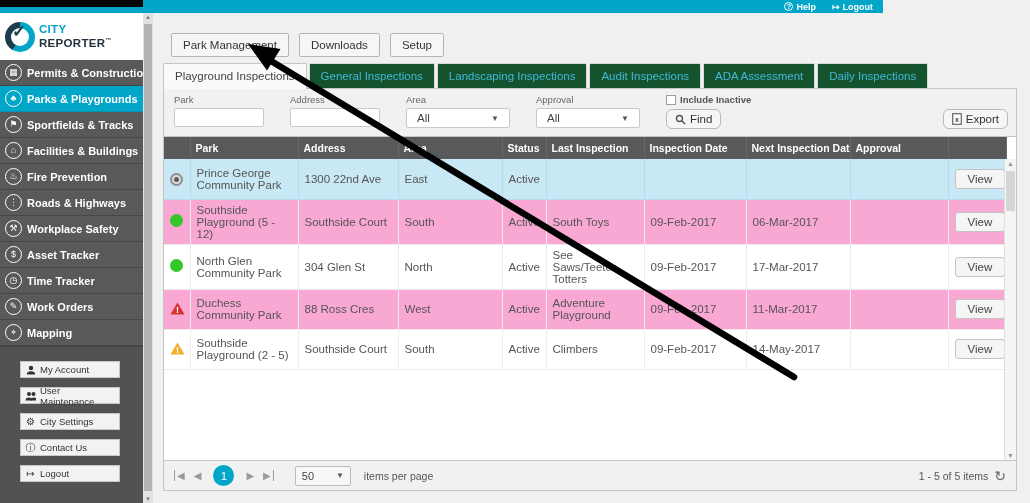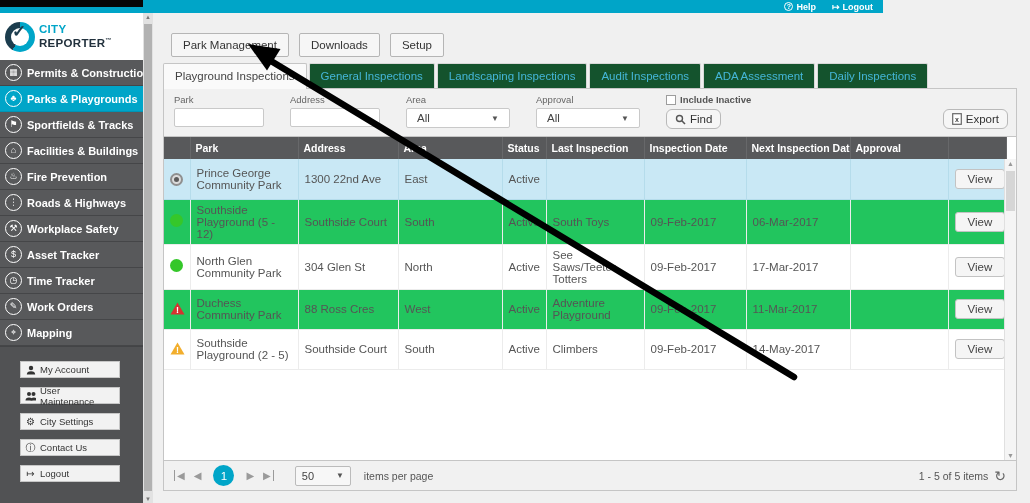--- a/index.html
+++ b/index.html
@@ -68,21 +68,21 @@
     border:1px solid #b9b9b9; border-radius:6px; font-size:11.5px; color:#333; cursor:pointer; width:max-content; }
   .export-wrap { margin-left:auto; display:flex; align-items:flex-end; }
 
   
   .grid { position:relative; background:#fff; border:1px solid #c5c5c5; border-top:none; height:324px; overflow:hidden; }
   table.kgrid { border-collapse:collapse; table-layout:fixed; width:842px; }
   .kgrid th { background:#58595b; color:#fff; font-size:10.5px; font-weight:bold; text-align:left;
     padding:5px 5px; border-right:1px solid #67686a; white-space:nowrap; overflow:hidden; height:22px; }
   .kgrid td { font-size:11.5px; color:#555; padding:4px 6px; height:40px;
     border-right:1px solid #ececec; border-bottom:1px solid #ececec; overflow:hidden; vertical-align:middle; }
-  tr.alt td { background:#22c55e; }
+  tr.alt td { background:#f9a8d4; }
   tr.selected td { background:#c9e8f5; border-color:#b5dceb;margin-left:25px; }
   .cell-icon { text-align:center; padding:4px 2px; }
   .st-gray { display:inline-flex; width:13px; height:13px; border:2px solid #8f8f8f; border-radius:50%;
     background:#dcdcdc; align-items:center; justify-content:center; }
   .st-gray > span { width:5px; height:5px; border-radius:50%; background:#5c5c5c; }
   .st-green { display:inline-block; width:13px; height:13px; border-radius:50%; background:#35c72a; }
   .view-btn { display:inline-block; padding:3px 12px; background:#f5f5f5; border:1px solid #c3c3c3;
     border-radius:3px; font-size:11.5px; color:#444; cursor:pointer; }
   .grid-vscroll { position:absolute; top:22px; right:0; bottom:0; width:12px; background:#f5f5f5; border-left:1px solid #e0e0e0; }
   .grid-vscroll .arr { position:absolute; left:0; width:11px; text-align:center; font-size:7px; color:#999; }

